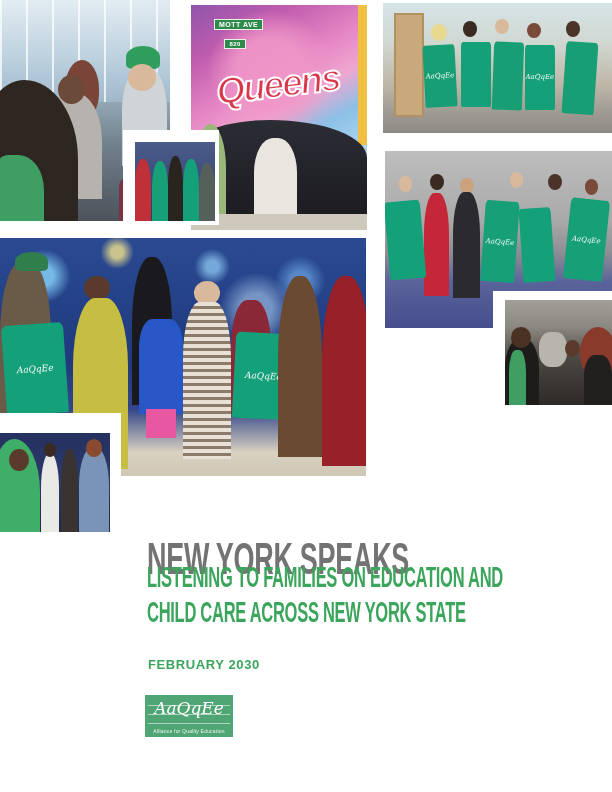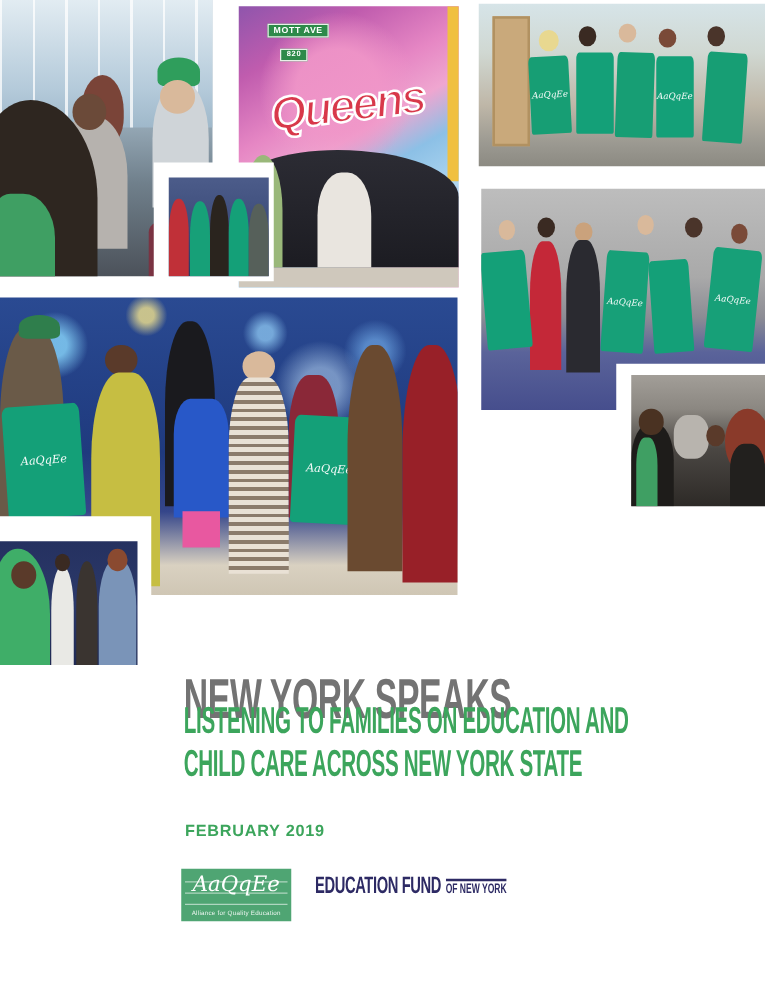--- a/index.html
+++ b/index.html
@@ -183,27 +183,26 @@
       <div class="head" style="left:6%;top:26%;width:18%;height:20%;background:#4a3222;"></div>
       <div class="head" style="left:56%;top:38%;width:14%;height:16%;background:#5a3a2a;"></div>
       <div class="b" style="right:-4%;top:26%;width:34%;height:50%;background:#8a3a2a;border-radius:50%;"></div>
       <div class="b" style="right:0;top:52%;width:26%;height:48%;background:#22201e;border-radius:40% 40% 0 0;"></div>
     </div>
   </div>
 
   <h1 class="title"><span class="cond">NEW YORK SPEAKS</span></h1>
   <div class="subtitle" style="top:562px;"><span class="cond">LISTENING TO FAMILIES ON EDUCATION AND</span></div>
   <div class="subtitle" style="top:597px;"><span class="cond">CHILD CARE ACROSS NEW YORK STATE</span></div>
-  <div class="date">FEBRUARY 2019</div>
+  <div class="date">FEBRUARY 2030</div>
 
   <div class="aqe">
     <div class="rule" style="top:10px;"></div>
     <div class="rule" style="top:19px;"></div>
     <div class="rule" style="top:28px;"></div>
     <div class="script">AaQqEe</div>
     <div class="tagline">Alliance for Quality Education</div>
   </div>
 
   <div class="ppef">
-    <div class="row" style="margin-top:2px;"><span class="cond"><span class="l2main">EDUCATION FUND</span><span class="l2small">OF NEW YORK</span></span></div>
   </div>
 
 </div>
 
 </body></html>

